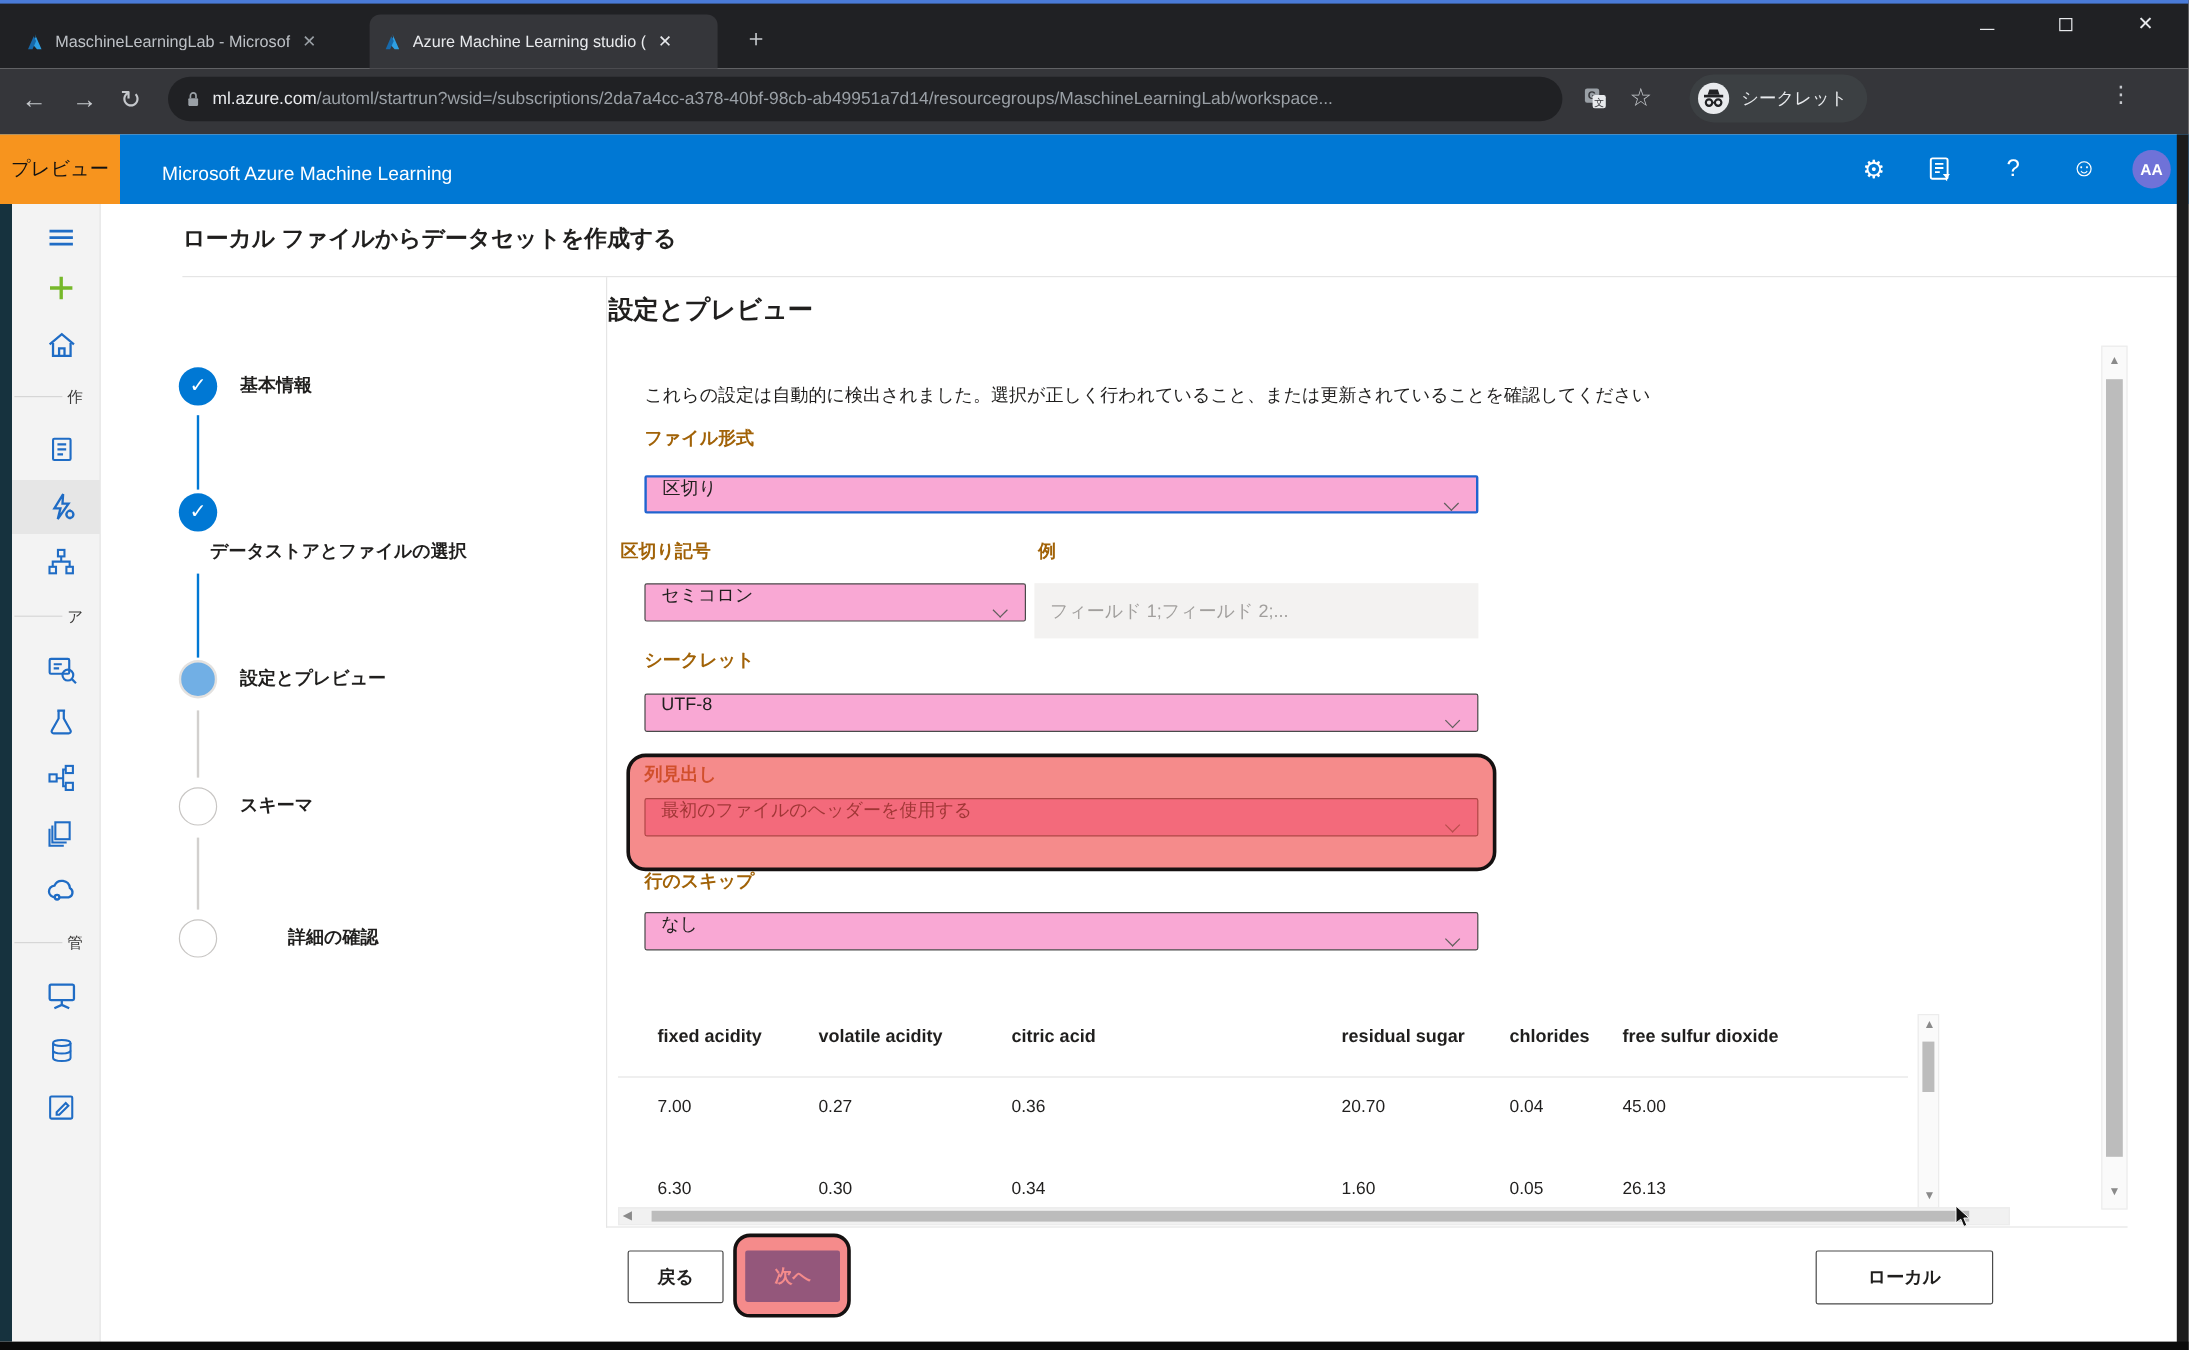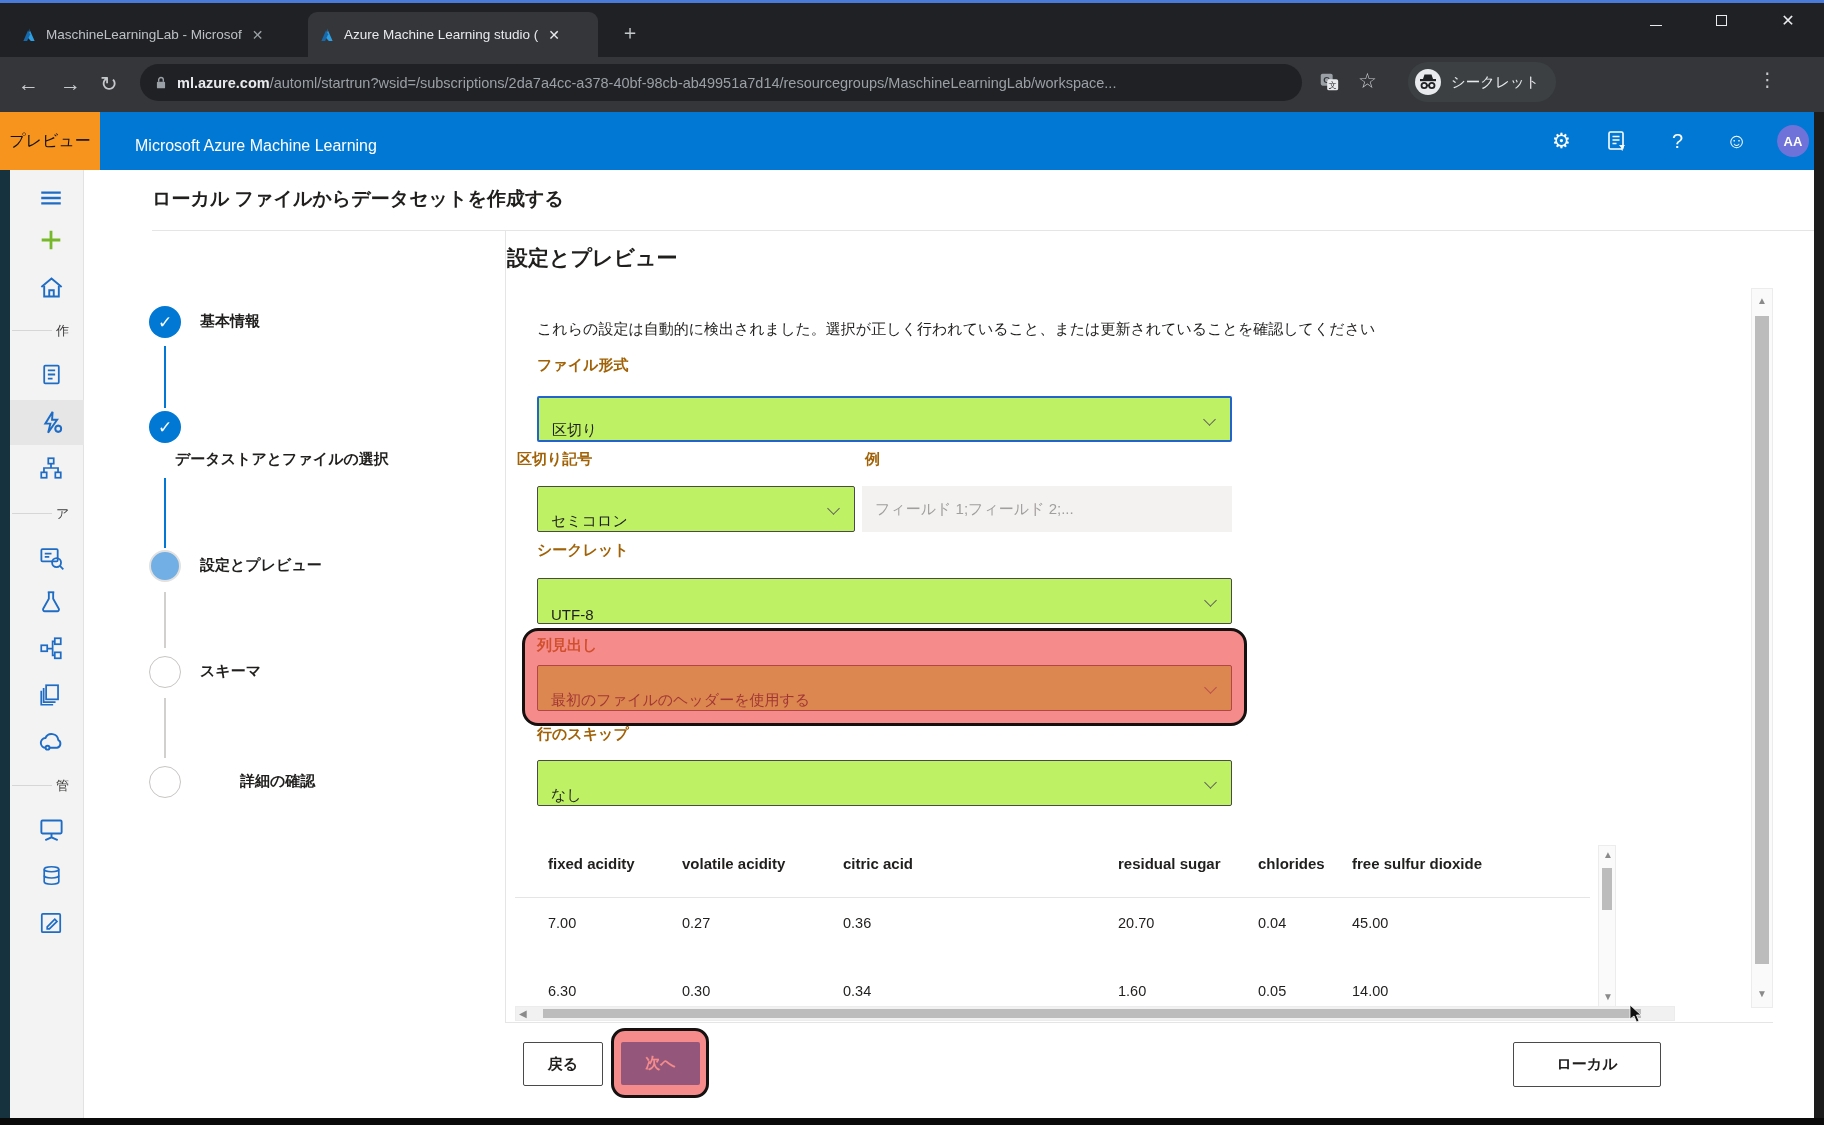--- a/index.html
+++ b/index.html
@@ -13,21 +13,21 @@
   .tab.active{background:#35363a;}
   .tab-title{font-size:13.5px;white-space:nowrap;overflow:hidden;max-width:210px;}
   .tab .fav{width:18px;height:18px;margin-right:8px;flex:0 0 auto;}
   .tab-close{color:#9aa0a6;font-size:14px;margin-left:10px;}
   #newtab{position:absolute;left:620px;top:22px;color:#c5c8cc;font-size:20px;line-height:20px;}
   .wc{position:absolute;top:12px;width:18px;height:18px;color:#e8eaed;text-align:center;}
   #toolbar{position:absolute;left:0;top:57px;width:1824px;height:55px;background:#35363a;}
   .navbtn{position:absolute;top:14px;color:#c5c8cc;font-size:21px;line-height:26px;}
   #omnibox{position:absolute;left:140px;top:64px;width:1162px;height:37px;border-radius:19px;background:#202124;display:flex;align-items:center;padding:0 14px;overflow:hidden;}
   #urltext{font-size:14.5px;white-space:nowrap;}
-  #urltext b{color:#e8eaed;font-weight:bold;}
+  #urltext b{color:#e8eaed;font-weight:normal;}
   #urltext span{color:#9aa0a6;}
   #incognito{position:absolute;left:1408px;top:62px;height:40px;border-radius:20px;background:#3c4043;display:flex;align-items:center;padding:0 16px 0 6px;}
   #incognito .txt{color:#e8eaed;font-size:14.5px;margin-left:9px;}
   
   #mlheader{position:absolute;left:0;top:112px;width:1824px;height:58px;background:#0078d4;}
   #badge{position:absolute;left:0;top:0;width:100px;height:58px;background:#f7941e;color:#111;display:flex;align-items:center;justify-content:center;font-size:16px;}
   #mltitle{position:absolute;left:135px;top:0;height:68px;display:flex;align-items:center;color:#fff;font-size:16px;}
   .hicon{position:absolute;top:0;height:58px;display:flex;align-items:center;color:#fff;font-size:21px;}
   #avatar{position:absolute;left:1777px;top:13px;width:32px;height:32px;border-radius:50%;background:#6f72d8;color:#fff;font-size:13px;font-weight:bold;display:flex;align-items:center;justify-content:center;}
   
@@ -46,21 +46,21 @@
   .stepc{position:absolute;width:32px;height:32px;border-radius:50%;display:flex;align-items:center;justify-content:center;}
   .stepc.done{background:#0078d4;color:#fff;font-size:17px;}
   .stepc.current{background:#71afe5;border:2px solid #e3e1df;}
   .stepc.todo{background:#fff;border:1.5px solid #c8c6c4;}
   .stepline{position:absolute;width:2px;}
   .stepline.blue{background:#0078d4;}
   .stepline.gray{background:#d2d0ce;}
   .steplabel{position:absolute;font-size:15px;font-weight:600;color:#201f1e;white-space:nowrap;}
   
   .flabel{position:absolute;font-size:15px;font-weight:600;color:#a16207;}
-  .dd{position:absolute;height:46px;background:#bef264;border:1px solid #4a4a4a;border-radius:2px;display:flex;align-items:flex-end;padding:0 34px 0 13px;font-size:15px;color:#201f1e;}
+  .dd{position:absolute;height:32px;background:#f9a8d4;border:1px solid #4a4a4a;border-radius:2px;display:flex;align-items:flex-start;padding:0 34px 0 13px;font-size:15px;color:#201f1e;}
   .dd .chev{position:absolute;right:16px;top:17px;width:9px;height:9px;border-right:1.6px solid #605e5c;border-bottom:1.6px solid #605e5c;transform:rotate(45deg);}
   .grayfield{position:absolute;height:46px;background:#f3f2f1;display:flex;align-items:center;padding:0 13px;font-size:15px;color:#a19f9d;}
   
   .annotate{position:absolute;background:rgba(239,68,68,0.62);border:3px solid #151111;pointer-events:none;}
   
   .th{position:absolute;font-size:15px;font-weight:600;color:#201f1e;white-space:nowrap;}
   .td{position:absolute;font-size:14.5px;color:#201f1e;white-space:nowrap;}
   
   .sbtrack{position:absolute;background:#fafafa;border:1px solid #ececec;}
   .sbthumb{position:absolute;background:#bcbcbc;}
@@ -338,21 +338,21 @@
     <div class="td" style="left:759px;top:745px;">0.36</div>
     <div class="td" style="left:1034px;top:745px;">20.70</div>
     <div class="td" style="left:1174px;top:745px;">0.04</div>
     <div class="td" style="left:1268px;top:745px;">45.00</div>
 
     <div class="td" style="left:464px;top:813px;">6.30</div>
     <div class="td" style="left:598px;top:813px;">0.30</div>
     <div class="td" style="left:759px;top:813px;">0.34</div>
     <div class="td" style="left:1034px;top:813px;">1.60</div>
     <div class="td" style="left:1174px;top:813px;">0.05</div>
-    <div class="td" style="left:1268px;top:813px;">14.00</div>
+    <div class="td" style="left:1268px;top:813px;">26.13</div>
 
     <div class="sbtrack" style="left:1514px;top:675px;width:18px;height:162px;">
       <div class="sbarrow" style="left:4px;top:4px;">▲</div>
       <div class="sbthumb" style="left:3px;top:22px;width:10px;height:42px;"></div>
       <div class="sbarrow" style="left:4px;top:146px;">▼</div>
     </div>
 
     <div class="sbtrack" style="left:431px;top:836px;width:1160px;height:15px;background:#f1f1f1;">
       <div class="sbarrow" style="left:3px;top:2px;">◀</div>
       <div class="sbthumb" style="left:27px;top:2px;width:1098px;height:9px;"></div>

